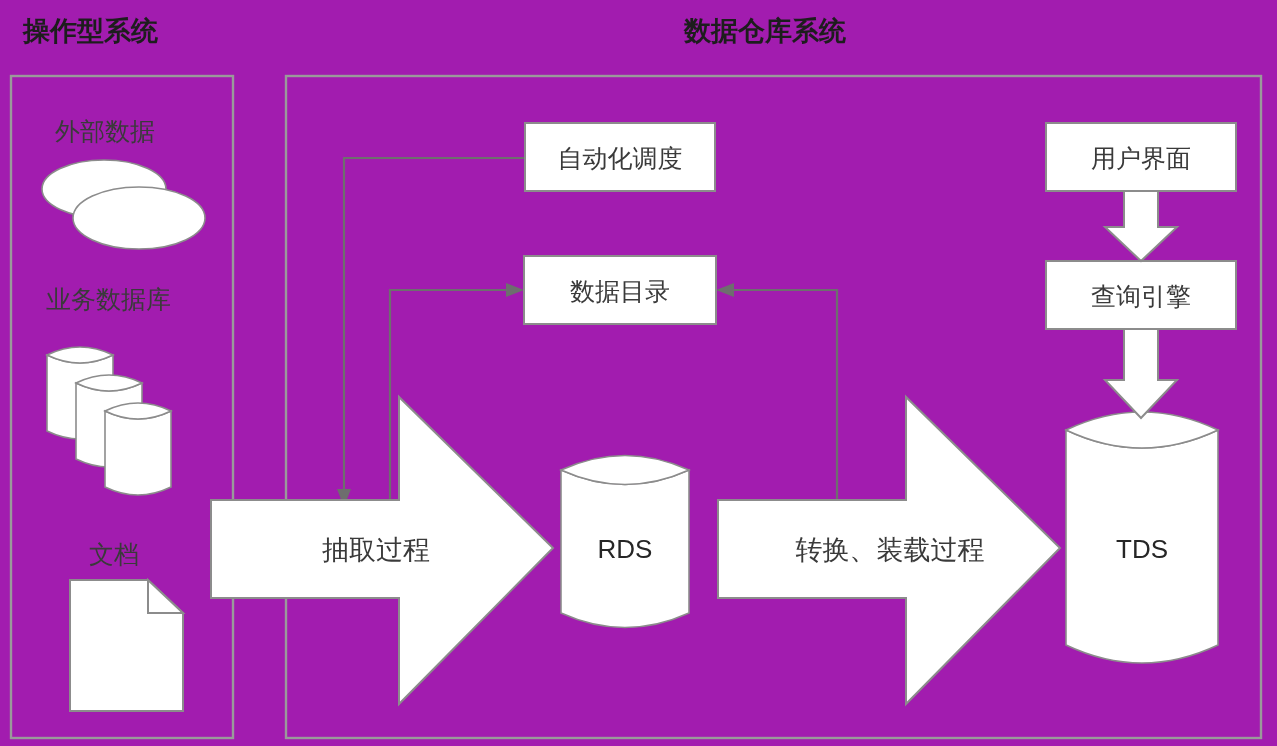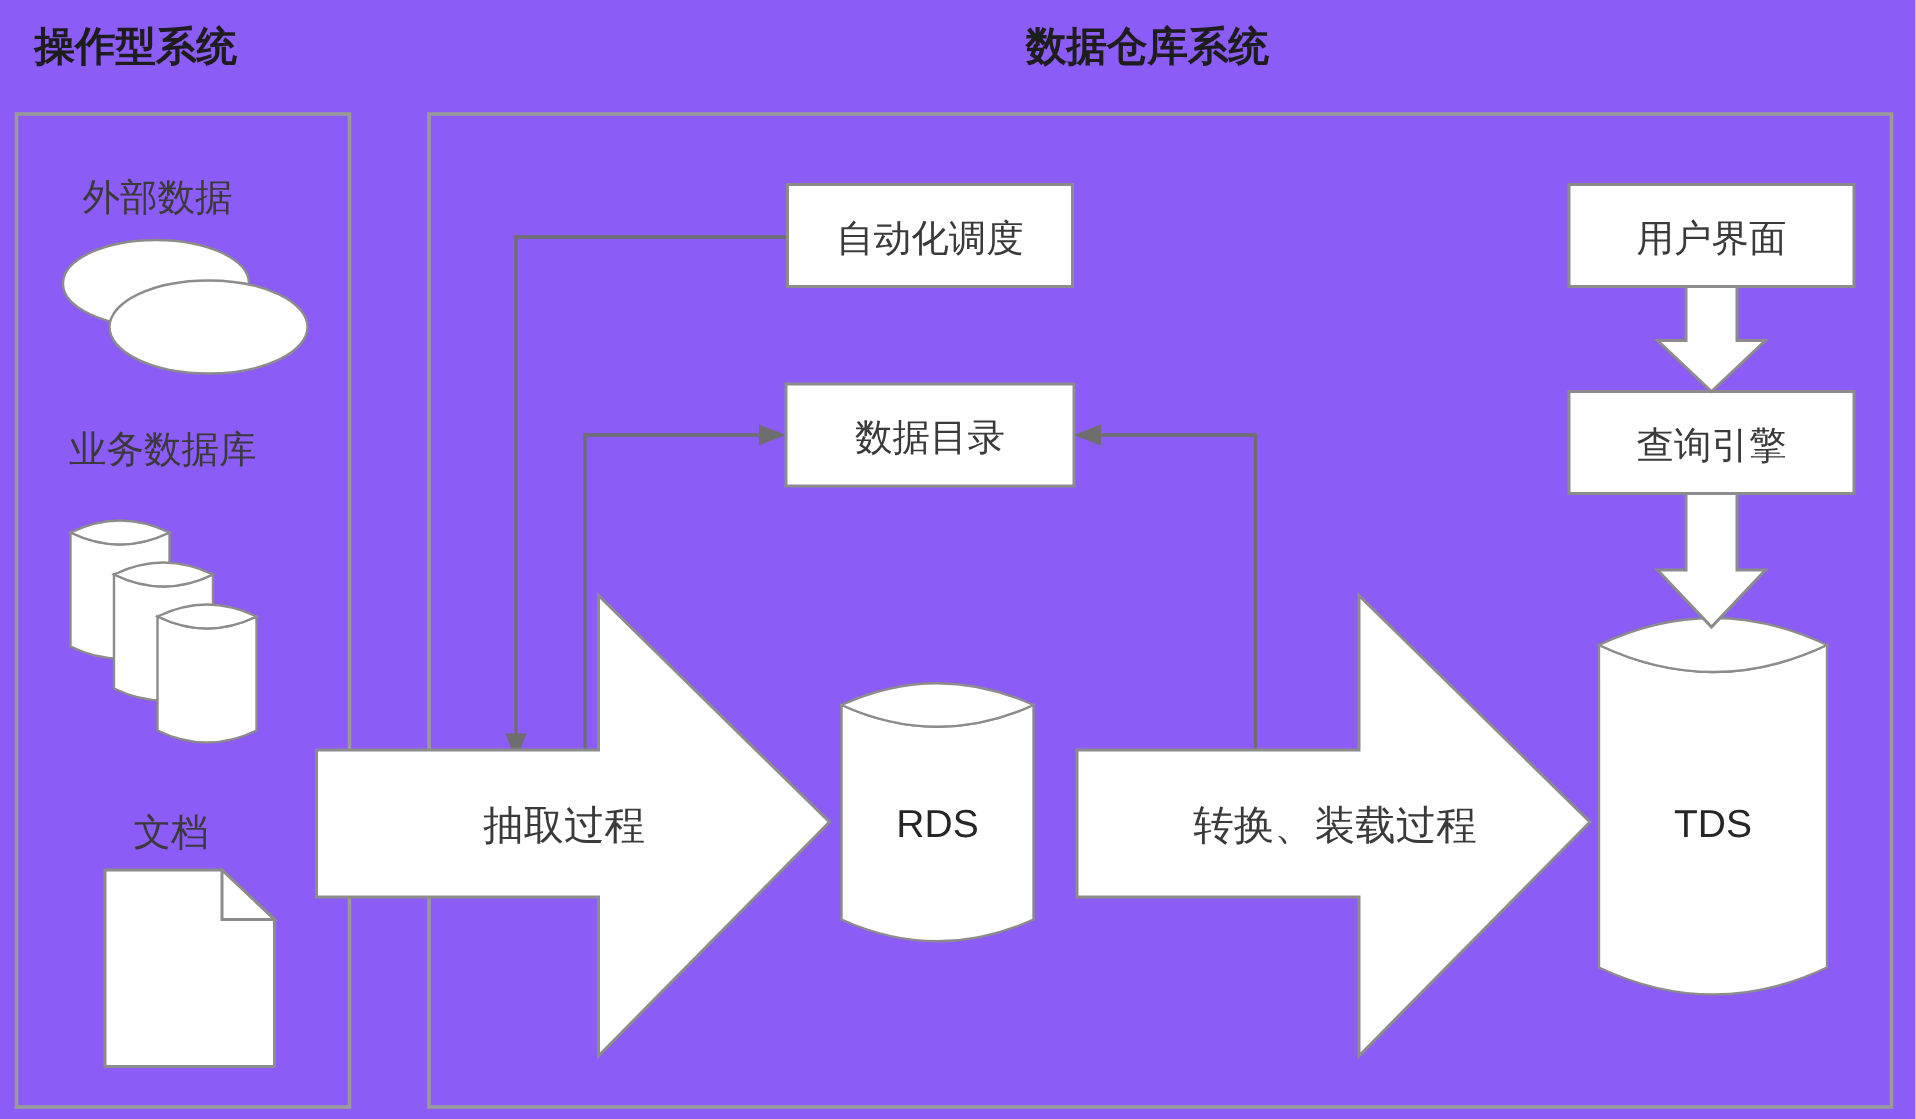--- a/index.html
+++ b/index.html
@@ -7,21 +7,21 @@
     padding: 0;
     background: #ffffff;
   }
   body {
     font-family: "Liberation Serif", "DejaVu Serif", serif;
   }
   #canvas {
     position: relative;
     width: 1277px;
     height: 746px;
-    background: #8b5cf6;
+    background: #a21caf;
     overflow: hidden;
   }
   #canvas svg {
     position: absolute;
     top: 0;
     left: 0;
   }
   .hdr {
     font-family: "Liberation Sans", "DejaVu Sans", sans-serif;
     font-weight: bold;

